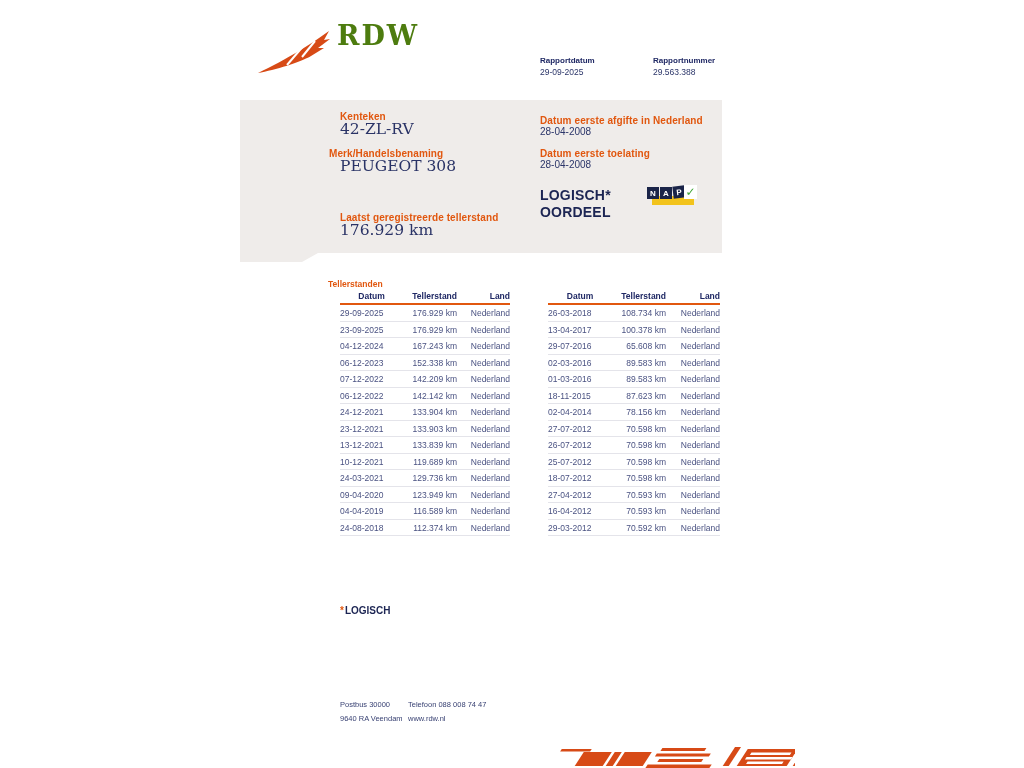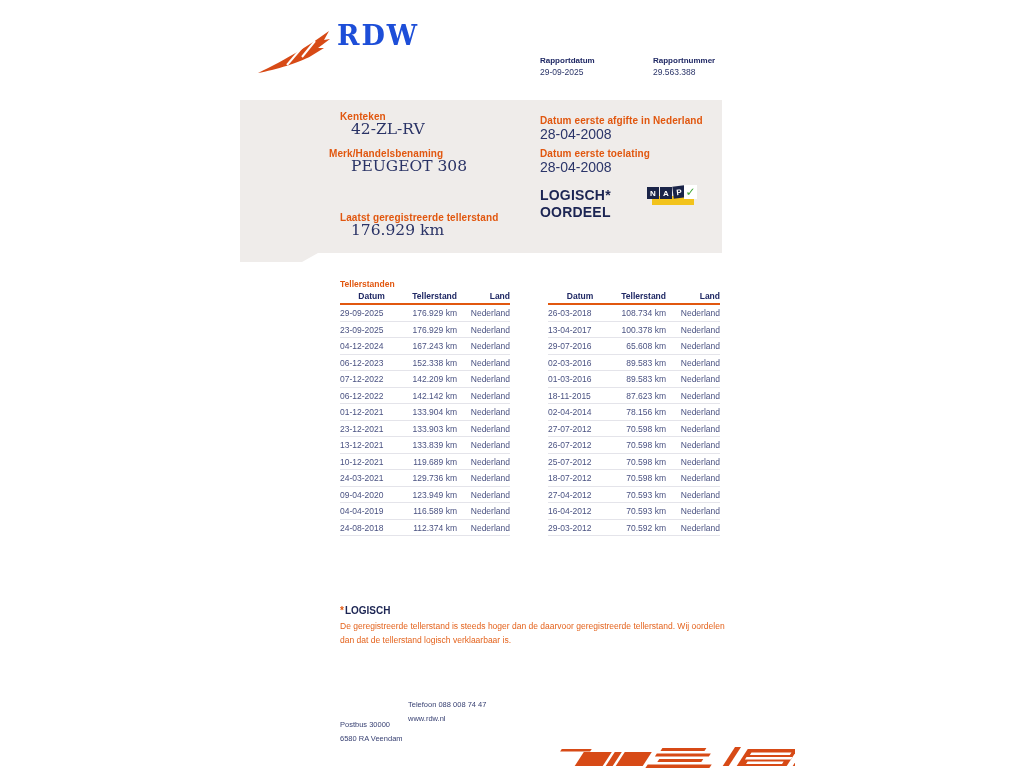--- a/index.html
+++ b/index.html
@@ -15,60 +15,60 @@
     --nap-green:#3FA535;
     --serif:"DejaVu Serif","Liberation Serif",serif;
     --sans:"Liberation Sans","DejaVu Sans",sans-serif;
   }
   *{margin:0;padding:0;box-sizing:border-box;}
   html,body{background:#fff;}
   .page{position:relative;width:1024px;height:768px;background:#ffffff;overflow:hidden;font-family:var(--sans);}
 
   
   .logo-wing{position:absolute;left:257px;top:27px;}
-  .logo-text{position:absolute;left:337px;top:20px;font-family:var(--serif);font-size:27px;font-weight:600;letter-spacing:2px;color:#1d4ed8;}
+  .logo-text{position:absolute;left:337px;top:20px;font-family:var(--serif);font-size:27px;font-weight:600;letter-spacing:2px;color:#4d7c0f;}
   .doc-title{position:absolute;left:540px;top:24px;font-family:var(--serif);font-size:17.5px;font-weight:700;color:var(--orange);letter-spacing:0.2px;}
   .meta-label{position:absolute;top:56px;font-size:8px;font-weight:700;color:var(--navy-strong);}
   .meta-value{position:absolute;top:67px;font-size:8.5px;color:var(--navy-value);}
   .meta-1{left:540px;} .meta-2{left:607px;margin-left:46px;}
 
   
   .summary-box{position:absolute;left:240px;top:100px;width:482px;height:162px;background:var(--grey-box);
     clip-path:polygon(0 0,482px 0,482px 153px,78px 153px,62px 162px,0 162px);}
   .f-label{position:absolute;font-size:10px;font-weight:700;color:var(--orange);letter-spacing:0.1px;}
-  .f-big{position:absolute;font-family:var(--serif);font-size:15.5px;font-weight:500;color:#2A3366;margin-left:11px;}
-  .f-small{position:absolute;font-size:14px;color:var(--navy-value);text-align:center;}
+  .f-big{position:absolute;font-family:var(--serif);font-size:15.5px;font-weight:500;color:#2A3366;}
+  .f-small{position:absolute;font-size:10px;color:var(--navy-value);text-align:center;}
   .judgement{position:absolute;left:540px;top:187px;font-family:var(--sans);font-size:14px;font-weight:800;line-height:17px;color:#1C2553;letter-spacing:0.2px;}
 
   
   .nap{position:absolute;left:647px;top:185px;width:50px;height:22px;}
   .nap-bar{position:absolute;left:5px;top:11px;width:42px;height:9px;background:var(--nap-yellow);}
   .nap-box{position:absolute;top:2px;width:12px;height:12px;background:#1A2448;color:#fff;font-size:8px;font-weight:700;
     display:flex;align-items:center;justify-content:center;font-family:var(--sans);}
   .nap-n{left:0;} .nap-a{left:13px;} .nap-p{left:26px;transform:rotate(-7deg);top:1px;}
   .nap-check{position:absolute;left:37px;top:0;width:13px;height:14px;background:#fff;color:var(--nap-green);
     font-size:12px;font-weight:700;display:flex;align-items:center;justify-content:center;}
 
   
-  .tbl-title{position:absolute;left:340px;top:279px;font-size:8.5px;font-weight:700;color:var(--orange);}
+  .tbl-title{position:absolute;left:328px;top:279px;font-size:8.5px;font-weight:700;color:var(--orange);}
   .tbl{position:absolute;top:291px;border-collapse:collapse;table-layout:fixed;font-size:8.5px;}
   .tbl-left{left:340px;width:170px;} .tbl-right{left:548px;width:172px;}
   .tbl th{font-weight:700;color:var(--navy-strong);border-bottom:2px solid var(--orange);padding:0 0 2px 0;text-align:center;}
   .tbl th.c1,.tbl th.c2{text-align:right;}
   .tbl td{color:var(--cell-text);border-bottom:1px solid var(--row-border);padding:3px 0 2.5px 0;}
   .tbl td.c1,.tbl td.c2{text-align:right;}
 
   
   .footnote-title{position:absolute;left:340px;top:605px;font-size:10px;font-weight:800;color:#1C2553;}
   .footnote-title .star{color:var(--orange);margin-right:1px;font-weight:700;}
   .footnote-text{position:absolute;left:340px;top:620px;width:396px;font-size:8.5px;line-height:13.5px;color:#E4631D;}
 
   
   .foot{position:absolute;font-size:7.5px;color:var(--footer-text);line-height:14px;}
-  .foot-address{left:340px;top:698px;margin-top:20px;}
+  .foot-address{left:340px;top:698px;}
   .foot-contact{left:408px;top:698px;}
   .foot-page{left:540px;top:698px;width:192px;text-align:right;}
 
   .bottom-art{position:absolute;left:551px;top:744px;}
 </style>
 </head>
 <body>
 
 <div class="page">
 
@@ -151,21 +151,21 @@
           <td class="c0">07-12-2022</td>
           <td class="c1">142.209 km</td>
           <td class="c2">Nederland</td>
         </tr>
         <tr>
           <td class="c0">06-12-2022</td>
           <td class="c1">142.142 km</td>
           <td class="c2">Nederland</td>
         </tr>
         <tr>
-          <td class="c0">01-12-2021</td>
+          <td class="c0">24-12-2021</td>
           <td class="c1">133.904 km</td>
           <td class="c2">Nederland</td>
         </tr>
         <tr>
           <td class="c0">23-12-2021</td>
           <td class="c1">133.903 km</td>
           <td class="c2">Nederland</td>
         </tr>
         <tr>
           <td class="c0">13-12-2021</td>
@@ -283,25 +283,24 @@
           <td class="c0">29-03-2012</td>
           <td class="c1">70.592 km</td>
           <td class="c2">Nederland</td>
         </tr>
       </tbody>
   </table>
 
   <div class="footnote-title">
     <span class="star">*</span><span>LOGISCH</span>
   </div>
-  <div class="footnote-text">De geregistreerde tellerstand is steeds hoger dan de daarvoor geregistreerde tellerstand. Wij oordelen dan dat de tellerstand logisch verklaarbaar is.</div>
 
   <div class="foot foot-address">
     <div>Postbus 30000</div>
-    <div>6580 RA Veendam</div>
+    <div>9640 RA Veendam</div>
   </div>
   <div class="foot foot-contact">
     <div>Telefoon 088 008 74 47</div>
     <div>www.rdw.nl</div>
   </div>
 
   <svg class="bottom-art" width="244" height="24" viewBox="0 0 244 24">
     <g transform="translate(14,0) skewX(-33)">
       <g fill="#D74A16">
         <rect x="0" y="5" width="30" height="2.5"></rect>

